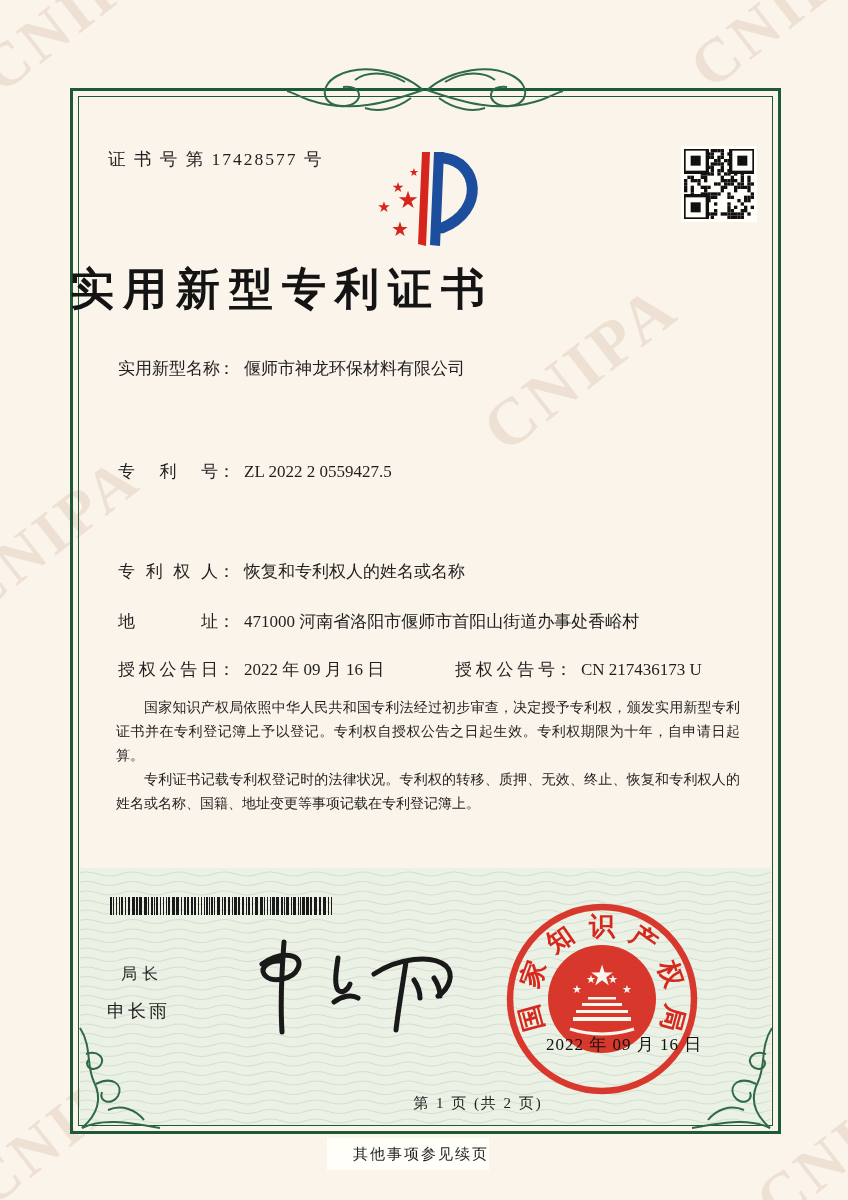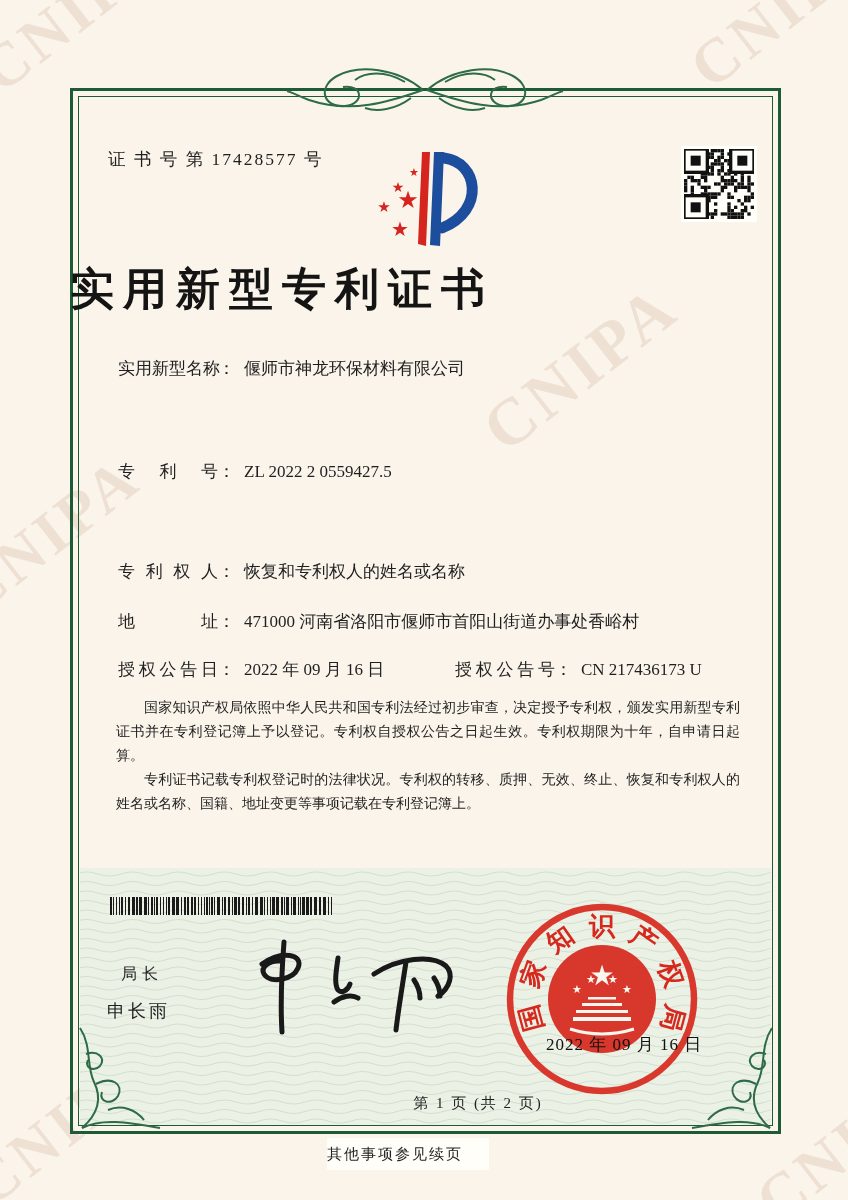--- a/index.html
+++ b/index.html
@@ -75,21 +75,21 @@
     position:absolute;left:519px;top:1033px;width:210px;
     font-size:17px;letter-spacing:1px;color:#111;z-index:5;text-align:center;
   }
 
   .pageno{
     position:absolute;left:70px;top:1094px;width:816px;text-align:center;
     font-size:15px;letter-spacing:2px;z-index:3;
   }
   .contnote{
     position:absolute;left:327px;top:1138px;width:162px;height:32px;
-    background:#fffef8;text-align:left;line-height:32px;
+    background:#fffef8;text-align:right;line-height:32px;
     font-size:15px;letter-spacing:2px;z-index:3;
   }
 </style>
 </head>
 <body>
 
 <div class="page">
 
   <div class="wm" style="left:-34px;top:-22px;font-size:62px;">CNIPA</div>
   <div class="wm" style="left:676px;top:-26px;font-size:62px;">CNIPA</div>

